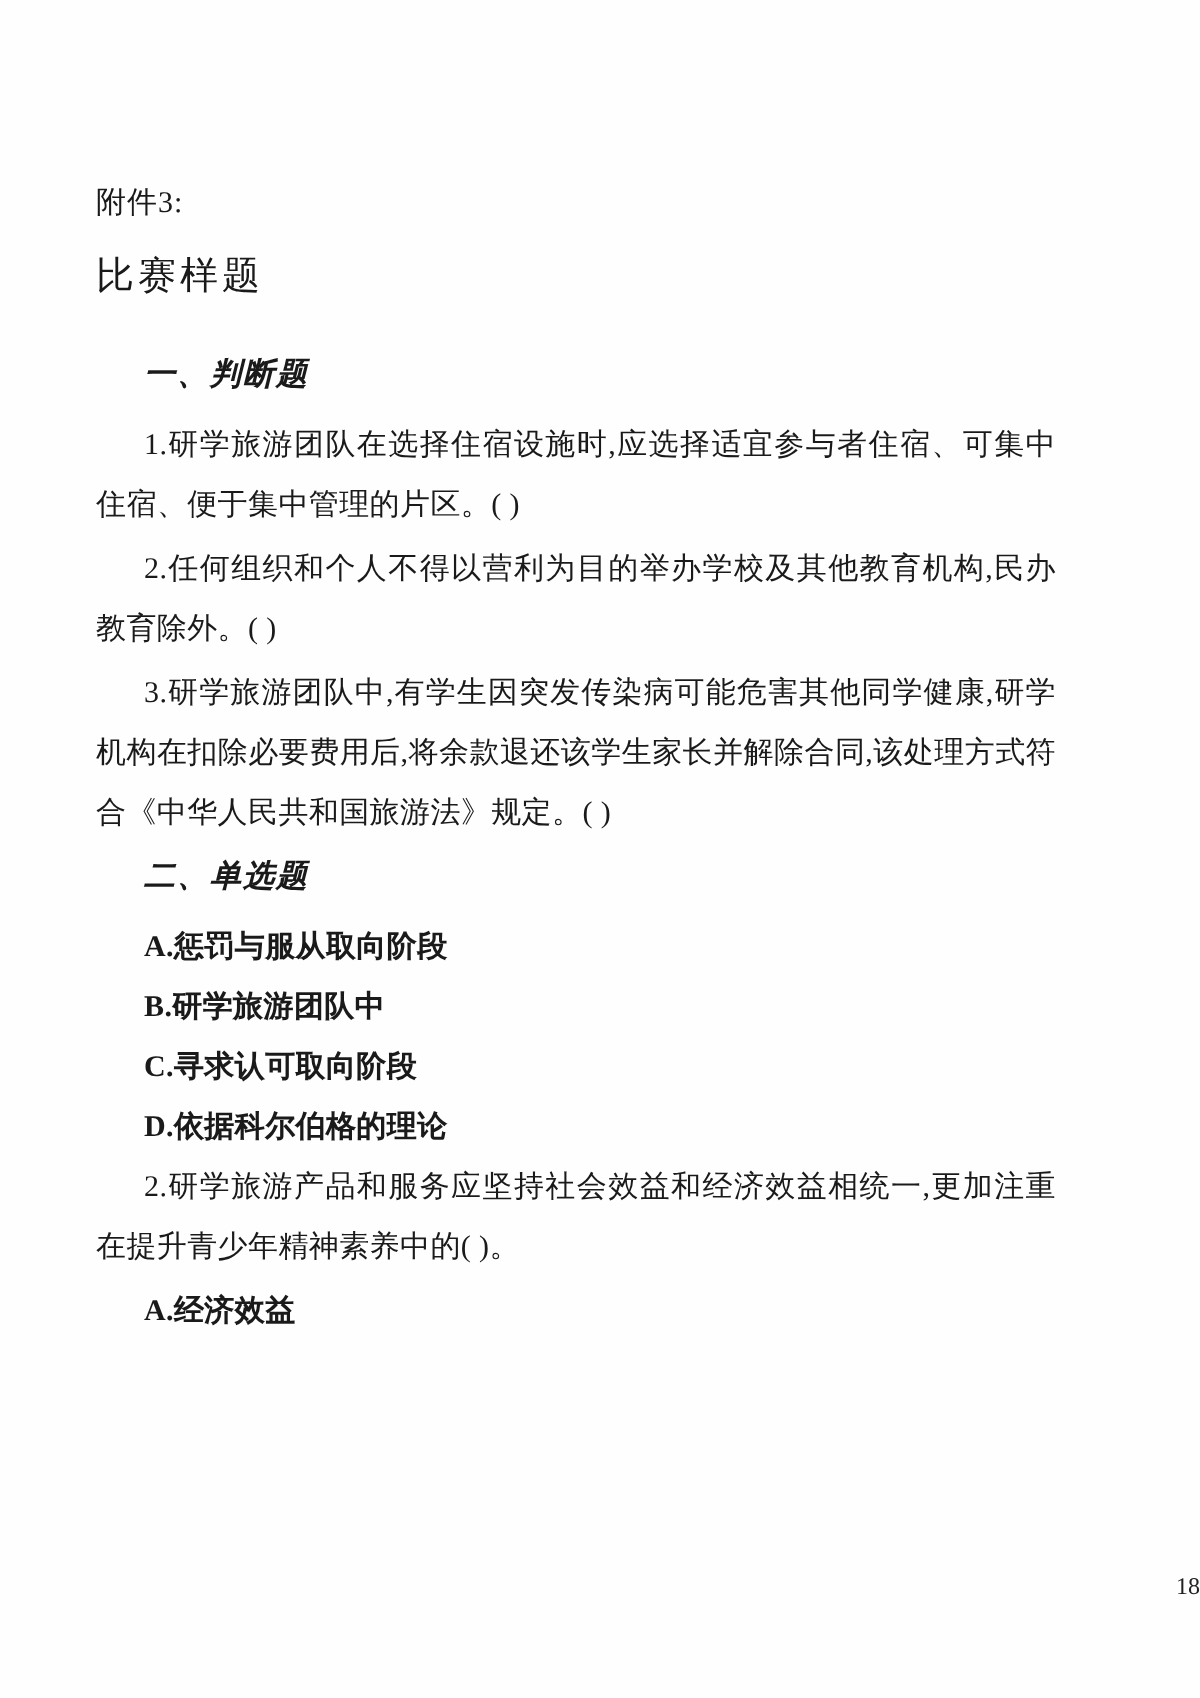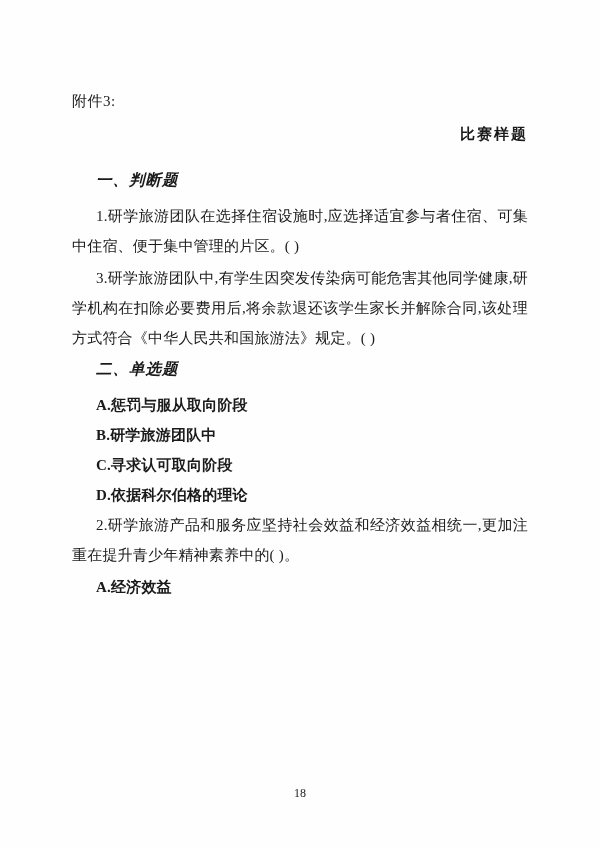--- a/index.html
+++ b/index.html
@@ -12,33 +12,33 @@
     height: 849px;
     font-family: "Liberation Serif", "DejaVu Serif", serif;
     color: #1a1a1a;
     position: relative;
     overflow: hidden;
   }
   .page {
     width: 600px;
     height: 849px;
     box-sizing: border-box;
-    padding: 92px 72px 30px 72px;
+    padding: 92px 72px 30px 48px;
     position: relative;
     background: #fefefe;
   }
   .attachment-label {
     font-size: 15px;
     letter-spacing: 0.5px;
     margin: 0 0 14px 0;
   }
   .doc-title {
-    text-align: right;
-    font-size: 15px;
-    font-weight: bold;
+    text-align: left;
+    font-size: 19px;
+    font-weight: normal;
     letter-spacing: 2px;
     margin: 0 0 26px 0;
   }
   .section-heading {
     font-size: 15.5px;
     font-weight: bold;
     letter-spacing: 1px;
     margin: 6px 0 10px 0;
     text-indent: 24px;
     font-style: italic;
@@ -57,37 +57,38 @@
     text-indent: 24px;
     margin: 0;
     letter-spacing: 0.2px;
     font-weight: bold;
   }
   .page-number {
     position: absolute;
     bottom: 48px;
     left: 0;
     width: 600px;
-    text-align: center;
+    text-align: right;
     font-size: 12px;
     color: #222;
   }
 </style>
 </head>
 <body>
 
 <div class="page">
 
   <p class="attachment-label">附件3:</p>
 
   <h1 class="doc-title">比赛样题</h1>
 
   <h2 class="section-heading">一、判断题</h2>
 
   <p class="para">1.研学旅游团队在选择住宿设施时,应选择适宜参与者住宿、可集中住宿、便于集中管理的片区。(  )</p>
+  <p class="para">2.任何组织和个人不得以营利为目的举办学校及其他教育机构,民办教育除外。(  )</p>
   <p class="para">3.研学旅游团队中,有学生因突发传染病可能危害其他同学健康,研学机构在扣除必要费用后,将余款退还该学生家长并解除合同,该处理方式符合《中华人民共和国旅游法》规定。(  )</p>
 
   <h2 class="section-heading">二、单选题</h2>
 
 
   <p class="choice">A.惩罚与服从取向阶段</p>
   <p class="choice">B.研学旅游团队中</p>
   <p class="choice">C.寻求认可取向阶段</p>
   <p class="choice">D.依据科尔伯格的理论</p>
 

